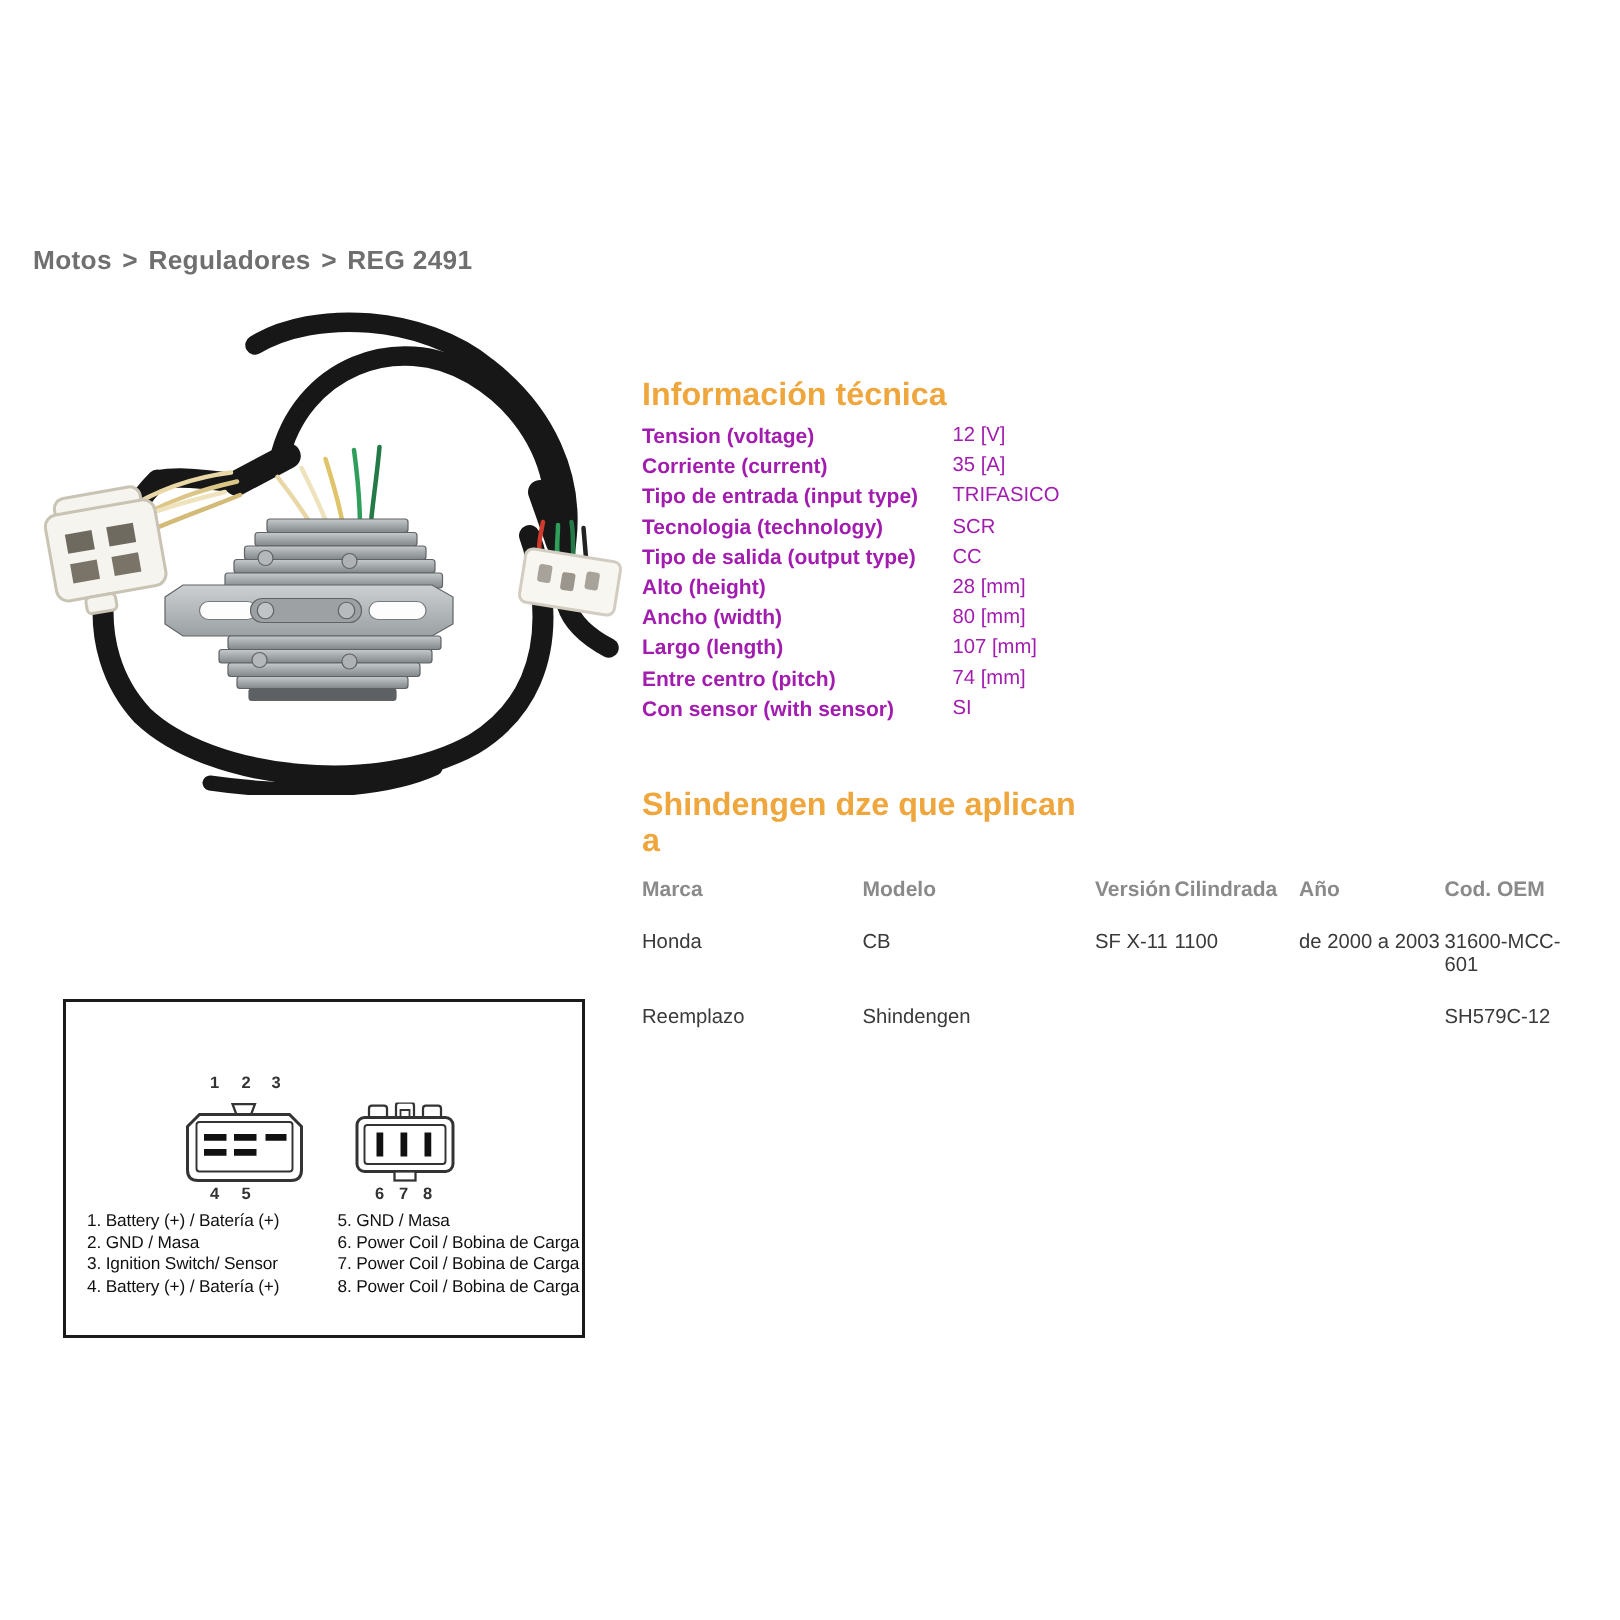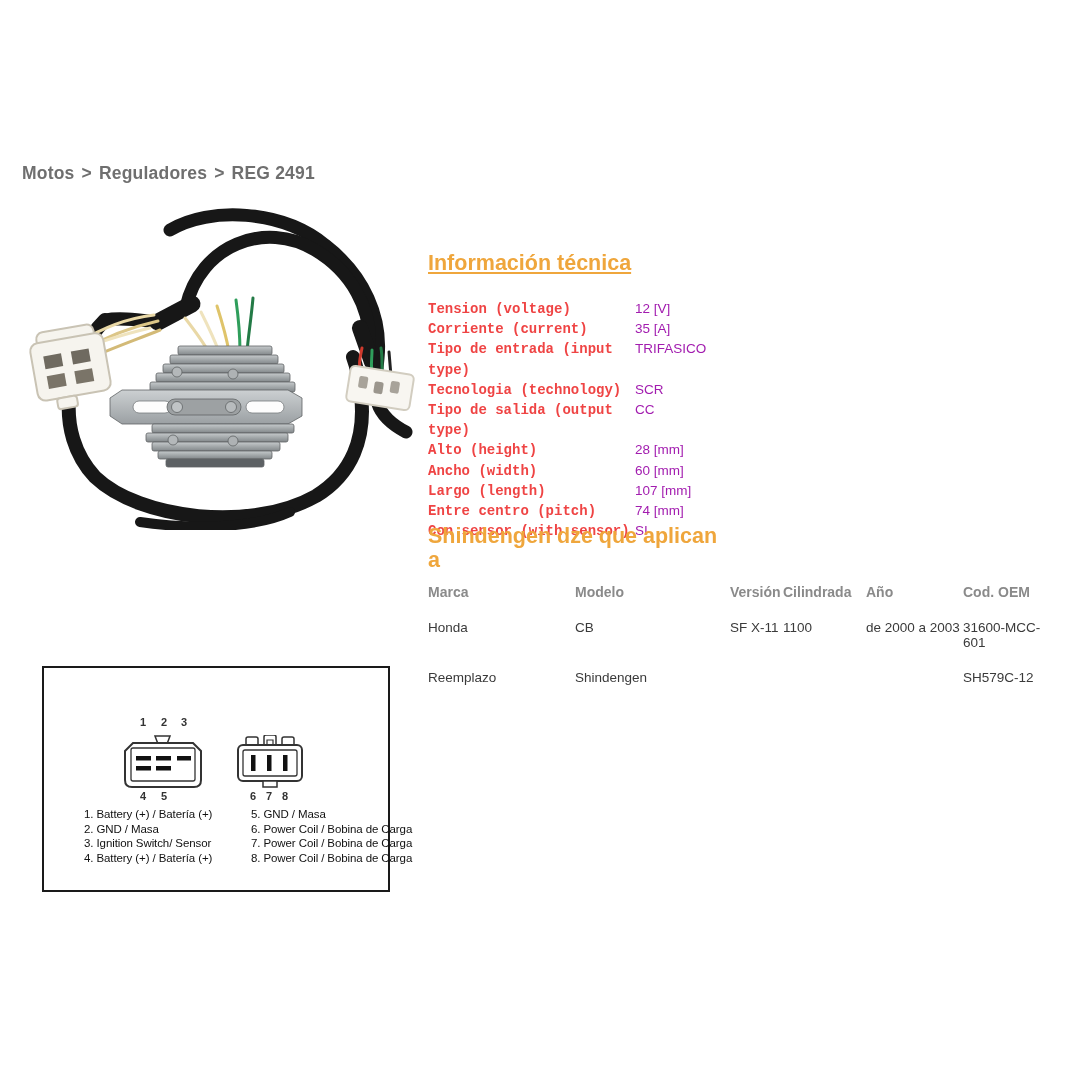--- a/index.html
+++ b/index.html
@@ -9,39 +9,39 @@
   
   .breadcrumb{position:absolute;left:22px;top:163px;font-size:17.5px;font-weight:bold;color:#6f6f6f;letter-spacing:.2px;}
   .breadcrumb .sep{margin:0 7px;}
 
   
   .photo{position:absolute;left:20px;top:200px;width:400px;height:330px;cursor:pointer;}
 
   
   .tech{position:absolute;left:428px;top:250px;width:340px;}
   .sec-title{font-size:21.5px;font-weight:bold;color:#efa63c;line-height:26px;}
-  .tech .sec-title{margin-bottom:23px;text-decoration:underline;}
+  .tech .sec-title{margin-bottom:4px;}
   .trow{display:flex;font-size:14px;line-height:20.2px;}
-  .tlabel{width:207px;font-weight:bold;color:#ef4444;flex:none;font-family:Liberation Mono, monospace;}
+  .tlabel{width:207px;font-weight:bold;color:#a21caf;flex:none;}
   .tvalue{color:#a21caf;font-size:13.5px;}
 
   
   .apps{position:absolute;left:428px;top:524px;width:624px;}
   .apps .sec-title{width:300px;line-height:24px;}
   .apps-table{margin-top:13px;display:grid;grid-template-columns:147px 155px 53px 83px 97px 85px;row-gap:20px;font-size:13.5px;line-height:15px;align-items:start;}
   .th{color:#8a8a8a;font-weight:bold;font-size:14px;}
   .td{color:#3a3a3a;}
 
   
   .dbox{position:absolute;left:42px;top:666px;width:344px;height:222px;border:2px solid #1a1a1a;background:#fff;cursor:pointer;}
   .dbox-title{margin-top:6px;text-align:center;font-size:14px;font-weight:bold;color:#111;}
   .pin{position:absolute;width:10px;text-align:center;font-size:11px;font-weight:bold;color:#333;}
   .conn-a{position:absolute;left:79px;top:67px;}
   .conn-b{position:absolute;left:192px;top:67px;}
-  .legend{position:absolute;top:139px;font-size:11.5px;line-height:14.6px;color:#111;letter-spacing:-0.1px;white-space:nowrap;margin-left:26px;}
+  .legend{position:absolute;top:139px;font-size:11.5px;line-height:14.6px;color:#111;letter-spacing:-0.1px;white-space:nowrap;}
   .legend-left{left:14px;}
   .legend-right{left:181px;}
 </style>
 </head>
 <body>
 
 <div class="page">
 
   <div class="breadcrumb">
     <span>Motos</span><span class="sep">&gt;</span><span>Reguladores</span><span class="sep">&gt;</span><span>REG 2491</span>
@@ -150,21 +150,21 @@
     <div class="trow">
         <div class="tlabel">Tipo de salida (output type)</div>
         <div class="tvalue">CC</div>
       </div>
     <div class="trow">
         <div class="tlabel">Alto (height)</div>
         <div class="tvalue">28 [mm]</div>
       </div>
     <div class="trow">
         <div class="tlabel">Ancho (width)</div>
-        <div class="tvalue">60 [mm]</div>
+        <div class="tvalue">80 [mm]</div>
       </div>
     <div class="trow">
         <div class="tlabel">Largo (length)</div>
         <div class="tvalue">107 [mm]</div>
       </div>
     <div class="trow">
         <div class="tlabel">Entre centro (pitch)</div>
         <div class="tvalue">74 [mm]</div>
       </div>
     <div class="trow">

